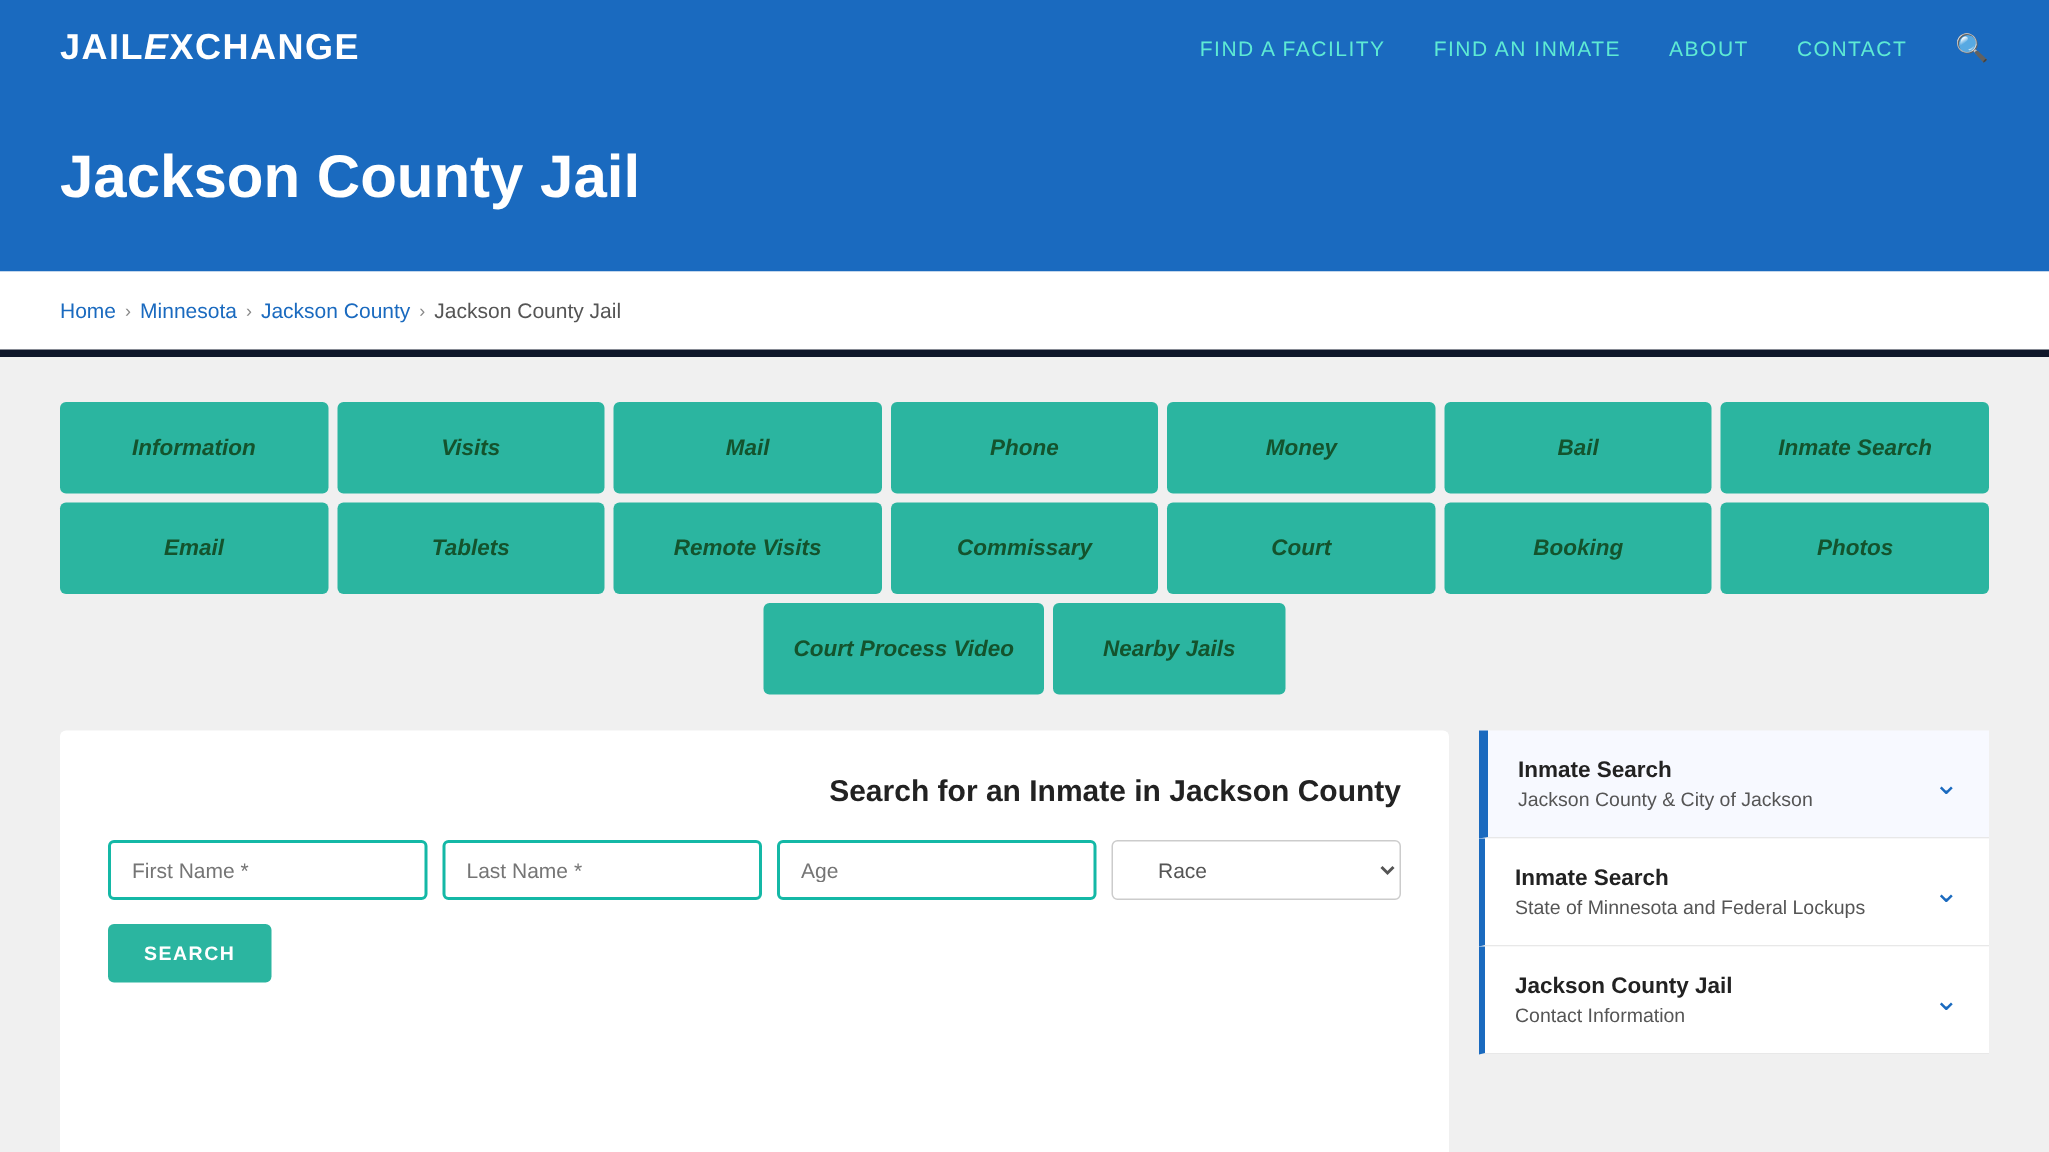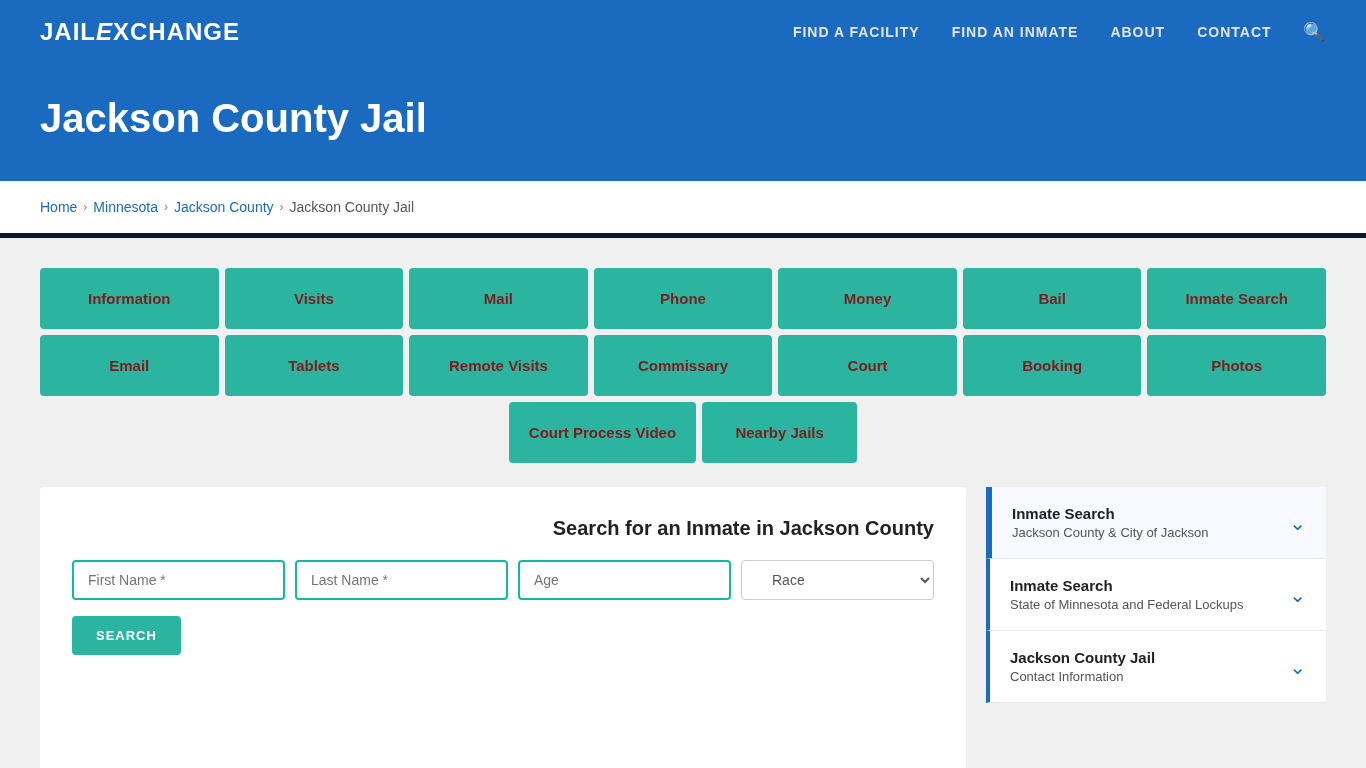--- a/index.html
+++ b/index.html
@@ -20,24 +20,24 @@
       color: #fff;
       letter-spacing: 1px;
     }
     .navbar-logo span { color: #fff; }
     .navbar-right {
       display: flex;
       align-items: center;
       gap: 32px;
     }
     .nav-link {
-      color: #e5e5e5;
+      color: #5eead4;
       text-decoration: none;
       font-size: 14px;
-      font-weight: 700;
+      font-weight: 400;
       letter-spacing: 1px;
       cursor: pointer;
     }
     .nav-search-icon {
       color: #fff;
       font-size: 18px;
       cursor: pointer;
     }
 
     
@@ -90,29 +90,30 @@
       margin-bottom: 6px;
     }
     .grid-row3 {
       display: flex;
       justify-content: center;
       gap: 6px;
       margin-bottom: 24px;
     }
     .grid-btn {
       background: #2bb5a0;
-      color: #7f1d1d;
+      color: #14532d;
       border: none;
       border-radius: 4px;
       padding: 22px 10px;
       font-size: 15px;
       font-weight: 600;
       cursor: pointer;
       text-align: center;
       transition: background 0.2s;
+      font-style: italic;
     }
     .grid-row3 .grid-btn {
       min-width: 155px;
       padding: 22px 20px;
     }
 
     
     .bottom-section {
       display: flex;
       gap: 20px;

